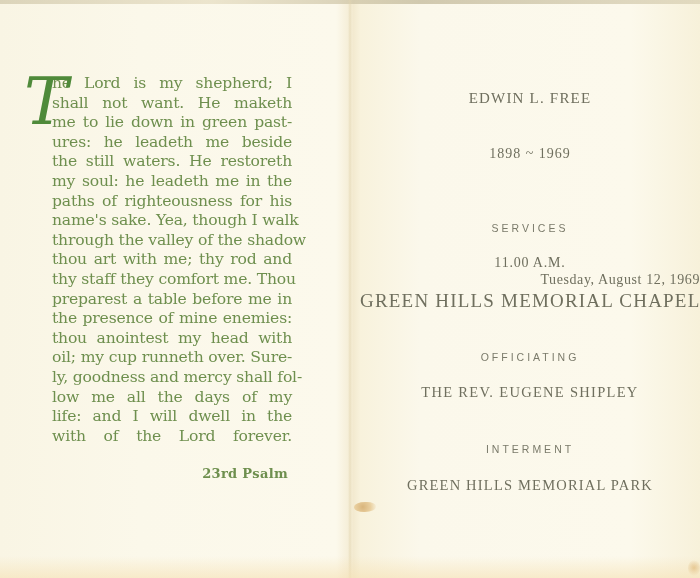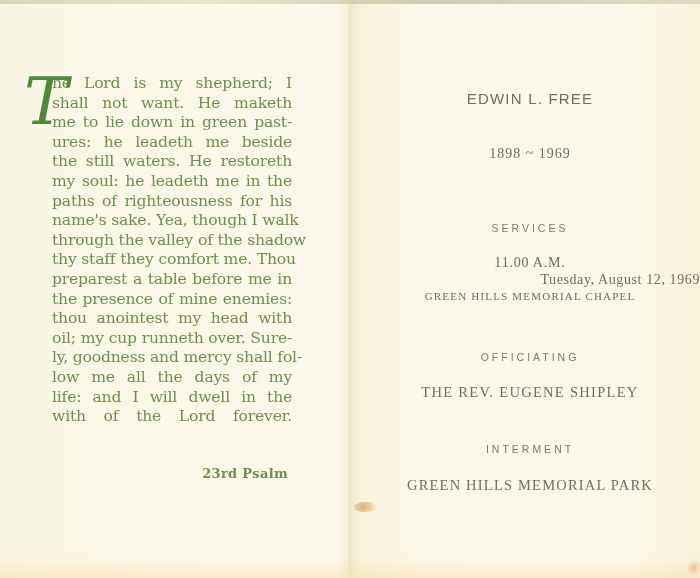--- a/index.html
+++ b/index.html
@@ -67,30 +67,30 @@
     font-weight: bold; font-size: 13px;
     color: #6e8f4e; letter-spacing: 0.3px;
   }
 
   
   .program {
     position: absolute; left: 360px; top: 0; width: 340px; height: 578px;
     color: #6f6f5e; text-align: center;
   }
   .prog-line { position: absolute; left: 0; width: 340px; text-align: center; white-space: nowrap; }
-  .name { top: 90px; font-family: Liberation Sans, sans-serif; font-size: 15px; letter-spacing: 1.2px; }
+  .name { top: 90px; font-family: Liberation Serif, serif; font-size: 15px; letter-spacing: 1.2px; }
   .years { top: 146px; font-family: Liberation Serif, serif; font-size: 14px; letter-spacing: 1px; }
   .label {
     font-family: "Liberation Sans", sans-serif; font-size: 10.5px;
     letter-spacing: 3px; color: #7a7a6a;
   }
   .label-services { top: 222px; }
   .time { top: 255px; font-family: "Liberation Serif", serif; font-size: 14px; letter-spacing: 0.8px; }
   .date { top: 272px; font-family: "Liberation Serif", serif; font-size: 14px; letter-spacing: 0.6px; text-align: right; }
-  .chapel { top: 290px; font-family: "Liberation Serif", serif; font-size: 11px; letter-spacing: 1.2px; }
+  .chapel { top: 290px; font-family: "Liberation Serif", serif; font-size: 19px; letter-spacing: 1.2px; }
   .label-officiating { top: 351px; text-align: center; }
   .officiant { top: 384px; font-family: "Liberation Serif", serif; font-size: 14.5px; letter-spacing: 1.3px; }
   .label-interment { top: 443px; }
   .park { top: 477px; font-family: "Liberation Serif", serif; font-size: 14.5px; letter-spacing: 1.2px; }
 </style>
 </head>
 <body>
 
 <div class="card">
   <div class="fold"></div>
@@ -101,20 +101,21 @@
     <span class="dropcap">T</span>
     <span class="psalm-line">he Lord is my shepherd; I</span>
     <span class="psalm-line">shall not want. He maketh</span>
     <span class="psalm-line">me to lie down in green past-</span>
     <span class="psalm-line">ures: he leadeth me beside</span>
     <span class="psalm-line">the still waters. He restoreth</span>
     <span class="psalm-line">my soul: he leadeth me in the</span>
     <span class="psalm-line">paths of righteousness for his</span>
     <span class="psalm-line">name's sake. Yea, though I walk</span>
     <span class="psalm-line">through the valley of the shadow</span>
+    <span class="psalm-line">thou art with me; thy rod and</span>
     <span class="psalm-line">thy staff they comfort me. Thou</span>
     <span class="psalm-line">preparest a table before me in</span>
     <span class="psalm-line">the presence of mine enemies:</span>
     <span class="psalm-line">thou anointest my head with</span>
     <span class="psalm-line">oil; my cup runneth over. Sure-</span>
     <span class="psalm-line">ly, goodness and mercy shall fol-</span>
     <span class="psalm-line">low me all the days of my</span>
     <span class="psalm-line">life: and I will dwell in the</span>
     <span class="psalm-line last">with of the Lord forever.</span>
   </div>

